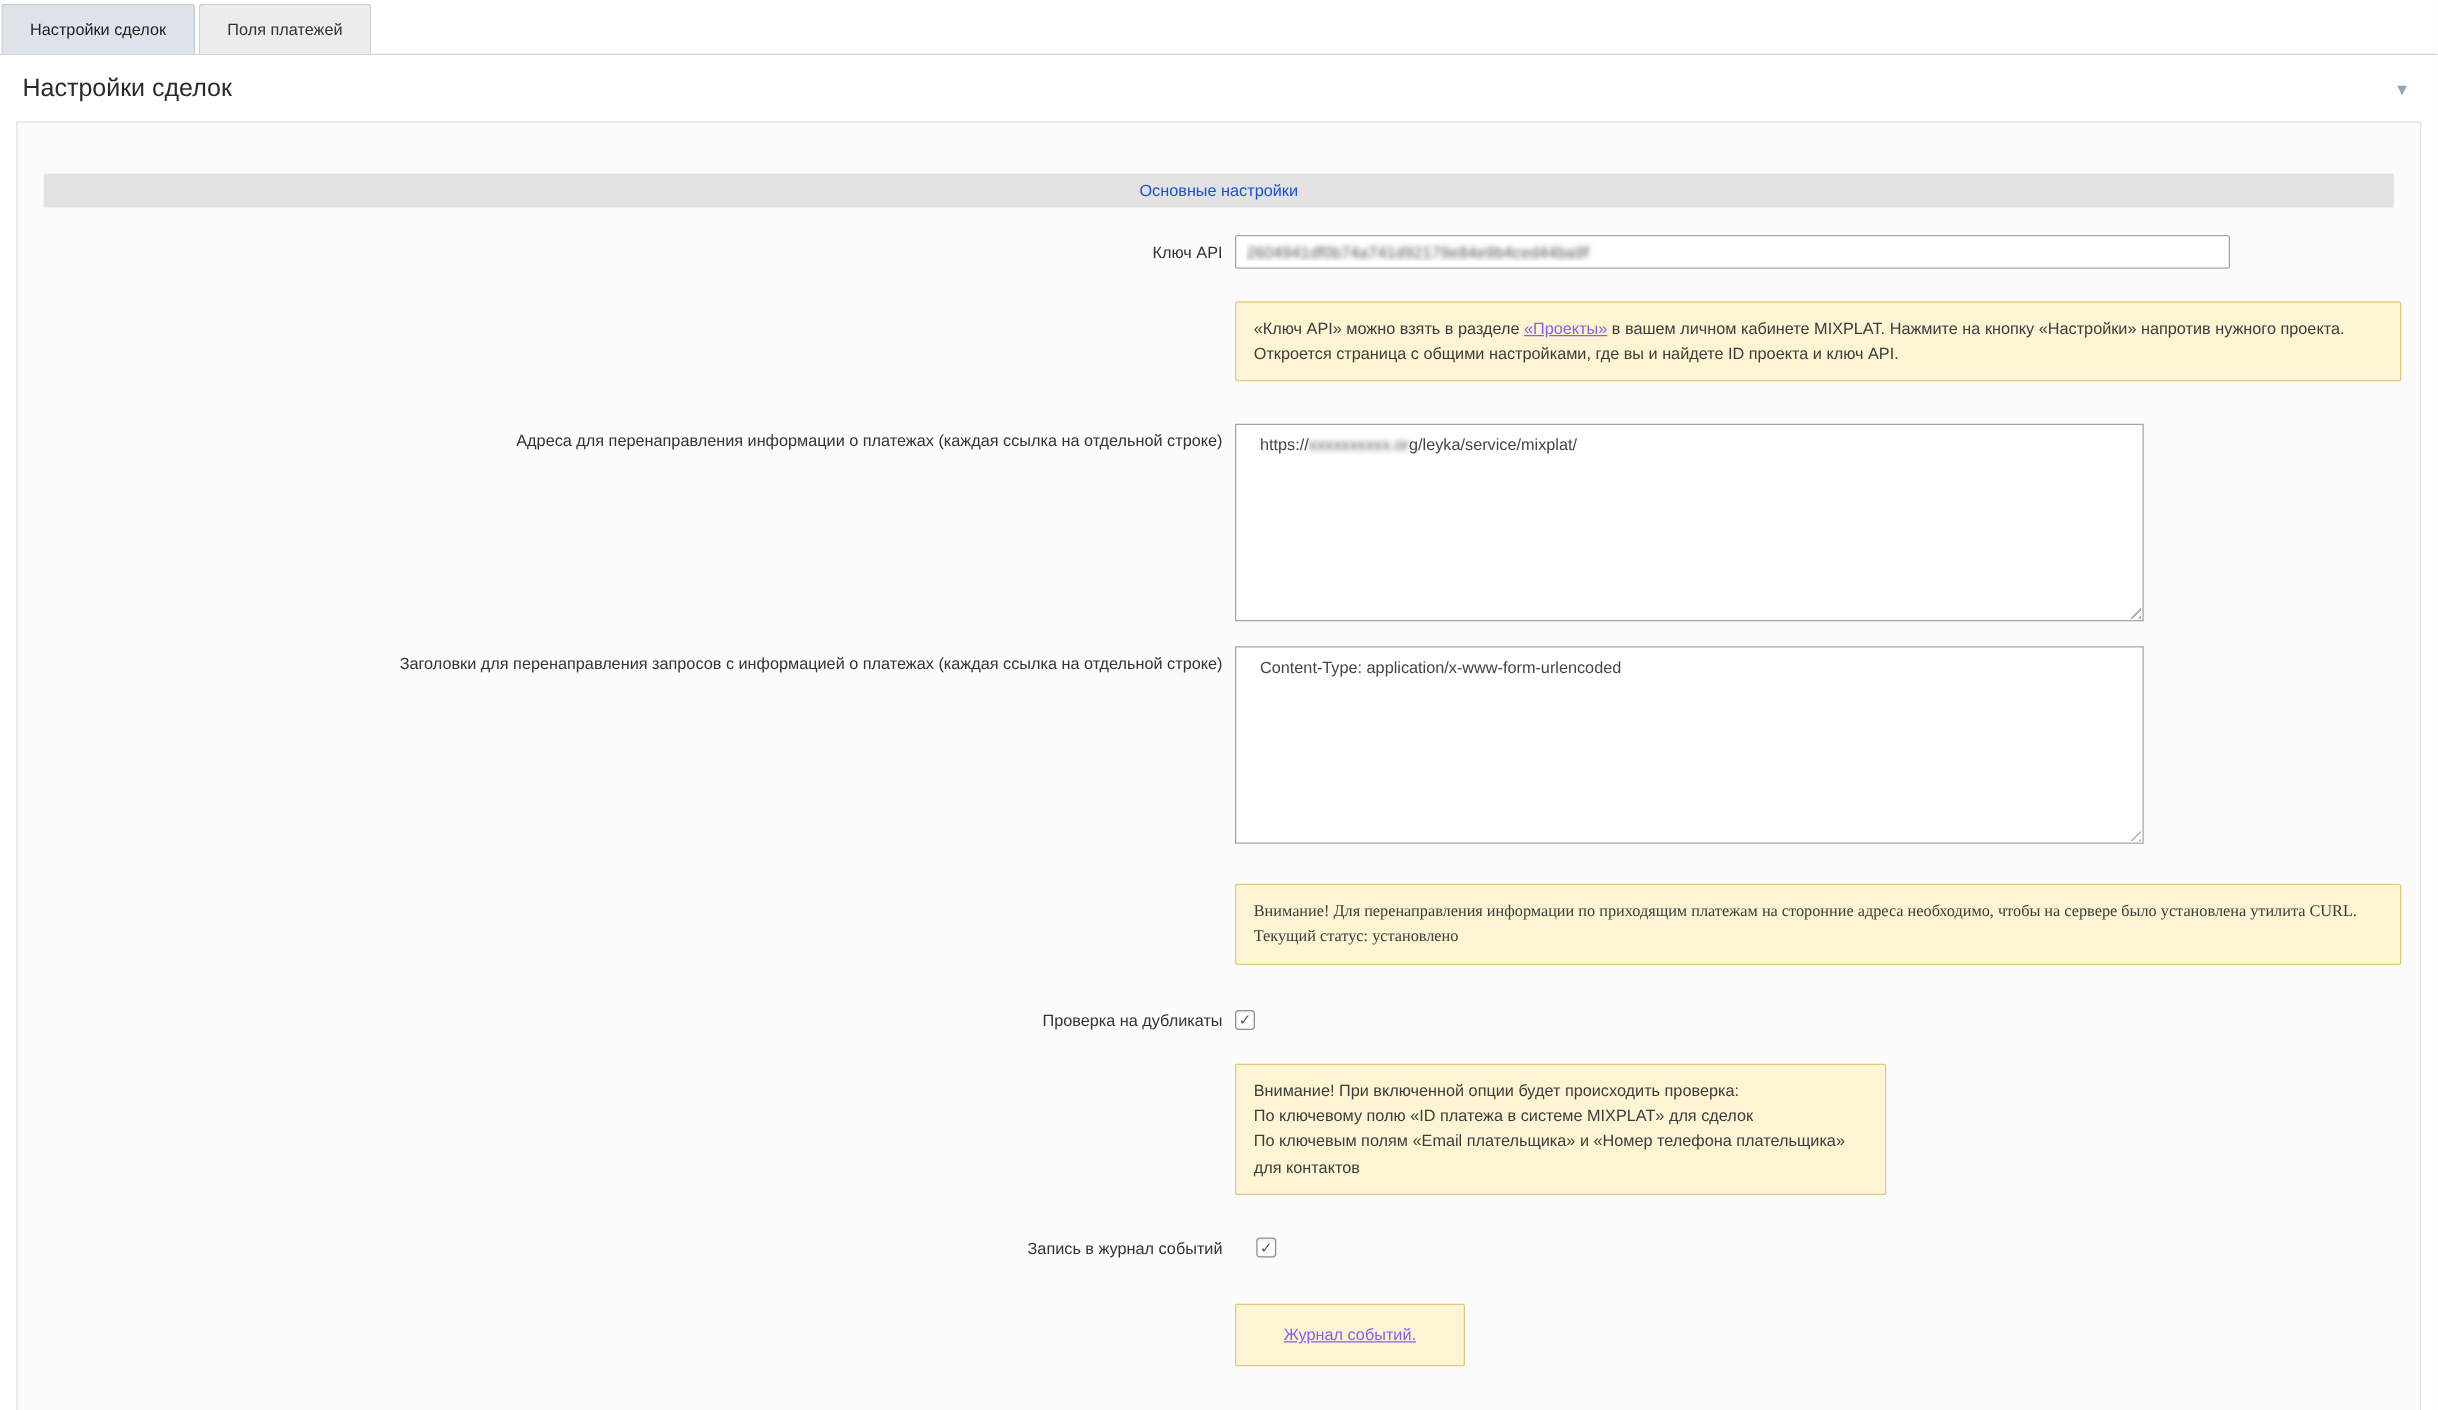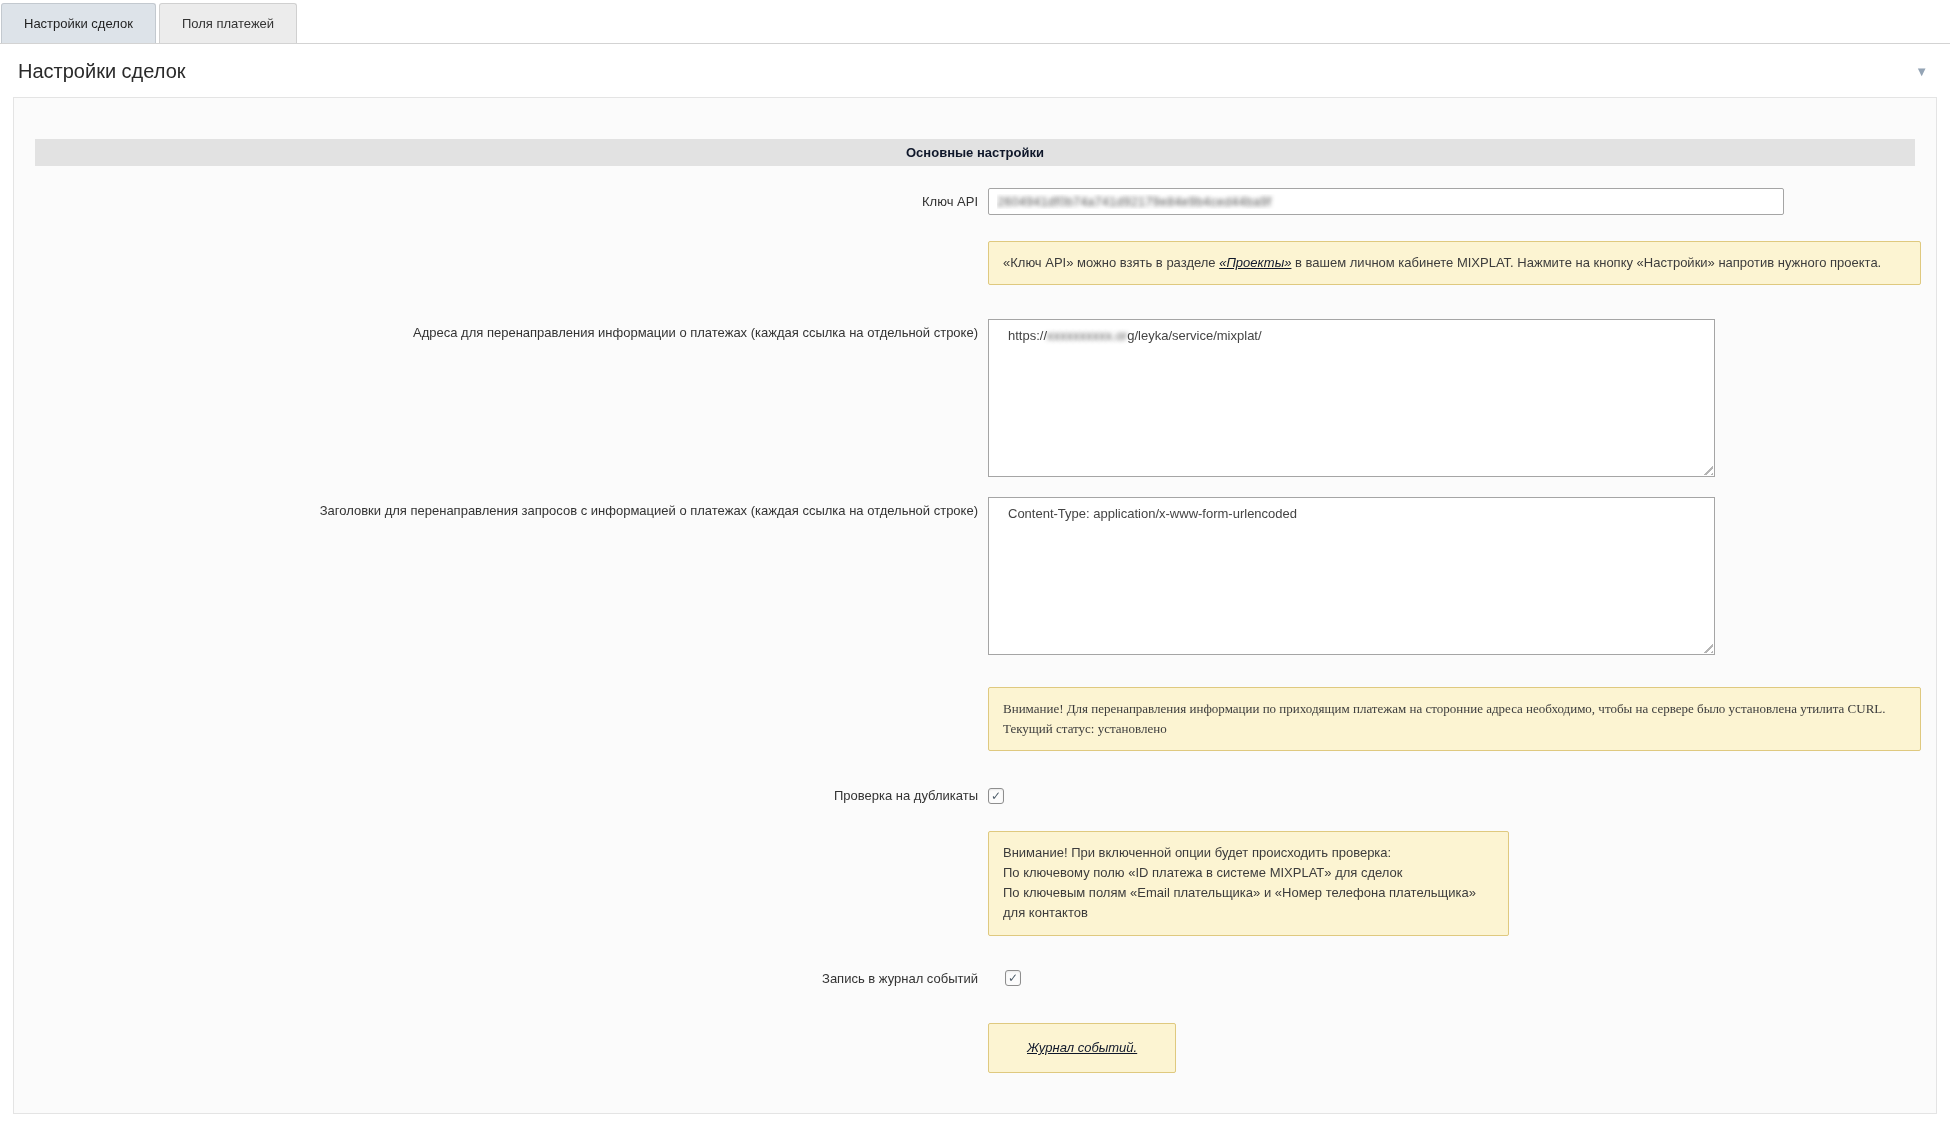--- a/index.html
+++ b/index.html
@@ -68,23 +68,23 @@
     background: #fbfbfb;
     padding: 0 21px 40px 21px;
     min-height: 990px;
   }
   .section-header {
     margin-top: 41px;
     height: 27px;
     line-height: 27px;
     background: #e2e2e2;
     text-align: center;
-    font-weight: bold;
+    font-weight: normal;
     font-size: 13px;
-    color: #0f172a;
+    color: #1d4ed8;
   }
 
   
   .form-row {
     display: grid;
     grid-template-columns: 943px 1fr;
     column-gap: 10px;
     align-items: start;
   }
   .form-row.center { align-items: center; }
@@ -151,24 +151,23 @@
     border-radius: 2px;
     padding: 11px 14px;
     line-height: 1.55;
     color: #3c3c3c;
   }
   .note.w-wide   { width: 933px; }
   .note.w-medium { width: 521px; }
   .note.log-box  { width: fit-content; padding: 14px 38px; }
 
   .link {
-    color: #0f172a;
+    color: #8b5cf6;
     text-decoration: underline;
     cursor: pointer;
-    font-style: italic;
   }
 
   
   .checkbox {
     display: inline-flex;
     align-items: center;
     justify-content: center;
     width: 16px;
     height: 16px;
     border: 1px solid #8e8e8e;
@@ -206,20 +205,21 @@
     <div class="ctrl">
       <input type="text" class="text-input blurred" value="2604941df0b74a741d92179e84e9b4ced44ba9f" style="">
     </div>
   </div>
 
   <div class="form-row row-note1">
     <div></div>
     <div class="ctrl">
       <div class="note w-wide">
         <span>«Ключ API» можно взять в разделе </span><a href="#" class="link">«Проекты»</a><span> в вашем личном кабинете MIXPLAT. Нажмите на кнопку «Настройки» напротив нужного проекта.</span>
+        <div>Откроется страница с общими настройками, где вы и найдете ID проекта и ключ API.</div>
       </div>
     </div>
   </div>
 
   <div class="form-row row-urls">
     <div class="lbl">Адреса для перенаправления информации о платежах (каждая ссылка на отдельной строке)</div>
     <div class="ctrl">
       <div class="fake-textarea">
         <span>https://</span><span class="blurred-span">xxxxxxxxxx.or</span><span>g/leyka/service/mixplat/</span>
         <span class="resize-handle"></span>

